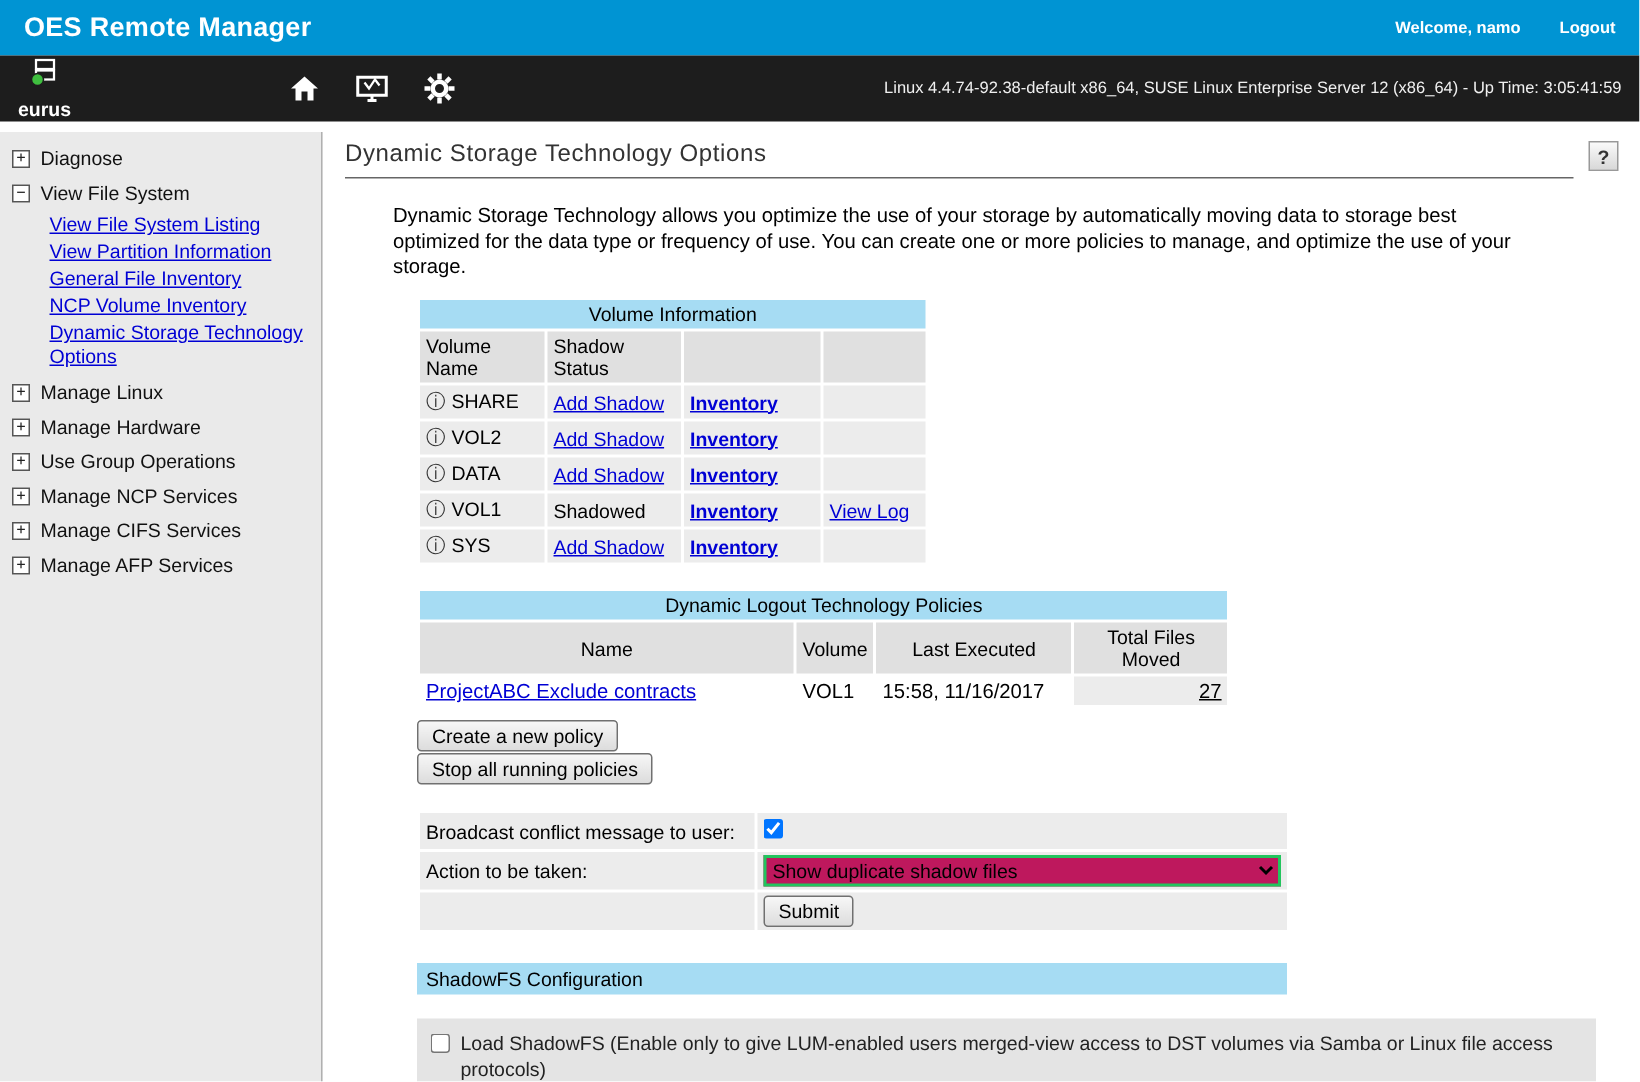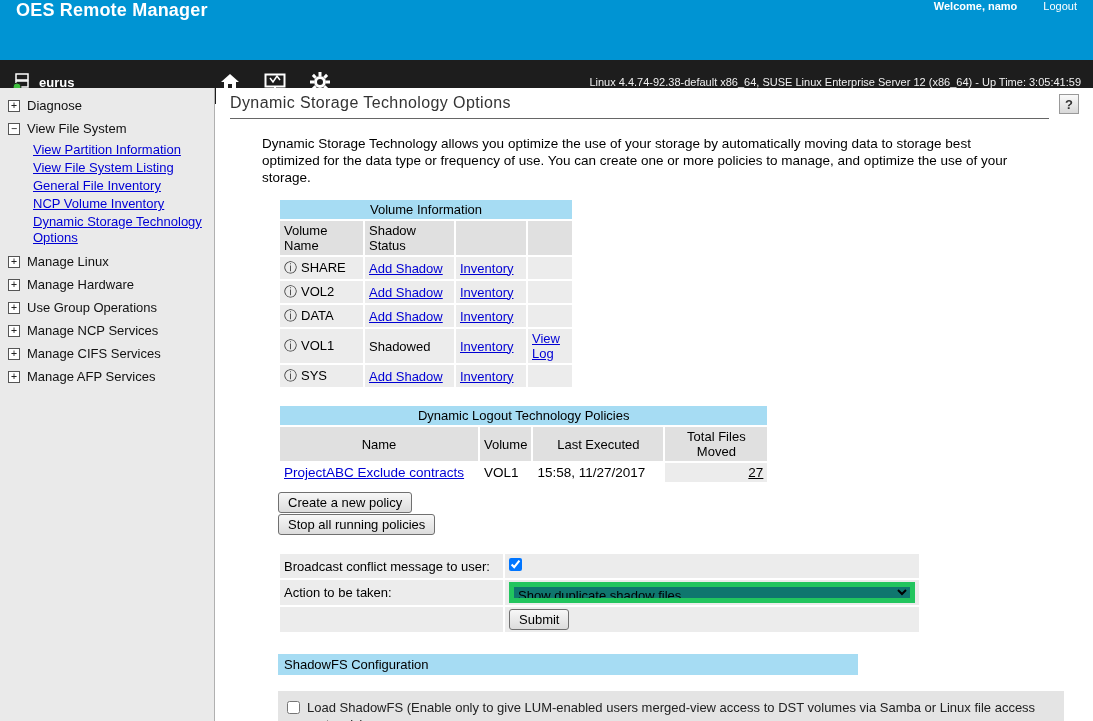--- a/index.html
+++ b/index.html
@@ -1,28 +1,28 @@
 <!DOCTYPE html>
 <html><head>
 <meta charset="utf-8">
 <style>
   * { box-sizing: border-box; margin: 0; padding: 0; }
   html, body { width: 1093px; height: 721px; overflow: hidden; }
   body { font-family: "Liberation Sans", sans-serif; background: #fff; position: relative; }
 
   
-  .topbar { height: 60px; background: #0094d3; display: flex; align-items: flex-start; justify-content: space-between; padding: 0 16px; }
+  .topbar { height: 37px; background: #0094d3; display: flex; align-items: center; justify-content: space-between; padding: 0 16px; }
   .app-title { color: #fff; font-size: 18px; font-weight: bold; letter-spacing: .2px; }
   .topbar-right { display: flex; gap: 26px; align-items: center; }
   .welcome { color: #fff; font-size: 11px; font-weight: bold; }
-  .logout { color: #fff; font-size: 11px; font-weight: normal; text-decoration: none; cursor: pointer; }
+  .logout { color: #fff; font-size: 11px; font-weight: bold; text-decoration: none; cursor: pointer; }
 
   
   .statusbar { height: 44px; background: #1d1d1d; display: flex; align-items: center; padding: 0 12px; color: #fff; }
-  .server-id { display: flex; align-items: center; gap: 7px; }
+  .server-id { display: flex; align-items: center; gap: 7px; flex-direction: column; }
   .server-name { font-size: 13px; font-weight: bold; }
   .statusbar-icons { display: flex; gap: 22px; margin-left: 145px; align-items: center; }
   .sb-icon { display: inline-flex; cursor: pointer; }
   .system-info { margin-left: auto; font-size: 11px; color: #f0f0f0; white-space: nowrap; }
 
   
   .sidebar { position: absolute; left: 0; top: 88px; width: 215px; bottom: 0; background: #eaeaea; border-right: 1px solid #b0b0b0; padding-top: 6px; font-size: 13px; }
   .nav-item { display: flex; align-items: center; gap: 7px; padding: 4px 8px; cursor: pointer; color: #111; }
   .tree-toggle { width: 12px; height: 12px; border: 1px solid #555; background: #fff; font-size: 10px; line-height: 10px; text-align: center; display: inline-block; flex: none; color: #222; font-family: "DejaVu Sans Mono", monospace; }
   .nav-label { white-space: nowrap; }
@@ -40,45 +40,45 @@
   table { border-collapse: separate; border-spacing: 2px; margin-left: 48px; font-size: 13px; }
   .tbl-title { background: #a6dcf3; font-weight: normal; padding: 2px 4px; color: #000; }
   td { padding: 2px 4px; vertical-align: middle; }
   a.cell-link { color: #0000d4; text-decoration: underline; cursor: pointer; }
 
   
   .vol-table td { background: #ececec; height: 21px; }
   .vol-table .colhead td { background: #e0e0e0; }
   .vol-table .c1 { width: 83px; }
   .vol-table .c2 { width: 89px; }
-  .vol-table .c3 { width: 70px; }
-  .vol-table .c4 { width: 44px; }
+  .vol-table .c3 { width: 91px; font-weight: bold; }
+  .vol-table .c4 { width: 68px; }
   .info-icon { color: #333; margin-right: 4px; cursor: pointer; font-size: 13px; }
 
   
   .pol-table { margin-top: 15px; }
   .pol-table td { background: #fff; }
   .pol-table .colhead td { background: #e0e0e0; text-align: center; }
-  .pol-table .p1 { width: 198px; }
+  .pol-table .p1 { width: 249px; }
   .pol-table .p2 { width: 48px; }
   .pol-table .p3 { width: 130px; }
   .pol-table .p4 { width: 102px; }
   .pol-table .total-cell { background: #ececec; text-align: right; text-decoration: underline; }
   .pol-table .data td { font-size: 13.5px; }
 
   .btn { font-family: inherit; font-size: 13px; color: #000; padding: 2px 9px; background: linear-gradient(#f7f7f7,#dcdcdc); border: 1px solid #707070; border-radius: 3px; cursor: pointer; }
   .btn-row { margin: 8px 0 0 48px; }
   .btn-row2 { margin: 1px 0 0 48px; }
 
   
   .dup-table { margin-top: 17px; }
   .dup-table td { background: #ececec; height: 24px; }
   .dup-table .lbl { width: 223px; }
   .dup-table .ctl { width: 353px; }
-  .dup-table select { width: 406px; height: 21px; font-family: inherit; font-size: 13px; border: 5px solid #22c55e; background: #0f766e; }
+  .dup-table select { width: 345px; height: 21px; font-family: inherit; font-size: 13px; border: 2px solid #22c55e; background: #be185d; }
   input[type="checkbox"] { width: 13px; height: 13px; }
 
   
   .shadow-header { margin: 20px 0 16px 48px; width: 580px; background: #a6dcf3; font-size: 13px; padding: 3px 6px; color: #000; }
   .shadow-box { margin: 3px 0 0 48px; width: 786px; background: #e4e4e4; padding: 8px 9px; font-size: 13px; line-height: 17px; color: #222; }
   .shadow-box label { display: flex; gap: 7px; align-items: flex-start; cursor: default; }
   .shadow-box input { margin-top: 2px; flex: none; }
 </style>
 </head>
 <body>
@@ -130,22 +130,22 @@
 <nav class="sidebar">
   <div class="nav-item">
     <span class="tree-toggle">+</span>
     <span class="nav-label">Diagnose</span>
   </div>
   <div class="nav-item">
     <span class="tree-toggle">−</span>
     <span class="nav-label">View File System</span>
   </div>
   <ul class="sub-links">
+    <li><a>View File System Listing</a></li>
     <li><a>View Partition Information</a></li>
-    <li><a>View File System Listing</a></li>
     <li><a>General File Inventory</a></li>
     <li><a>NCP Volume Inventory</a></li>
     <li><a>Dynamic Storage Technology Options</a></li>
   </ul>
   <div class="nav-item">
     <span class="tree-toggle">+</span>
     <span class="nav-label">Manage Linux</span>
   </div>
   <div class="nav-item">
     <span class="tree-toggle">+</span>
@@ -227,21 +227,21 @@
       </tr>
       <tr class="colhead">
         <td class="p1">Name</td>
         <td class="p2">Volume</td>
         <td class="p3">Last Executed</td>
         <td class="p4">Total Files Moved</td>
       </tr>
       <tr class="data">
         <td class="p1"><a class="cell-link">ProjectABC Exclude contracts</a></td>
         <td class="p2">VOL1</td>
-        <td class="p3">15:58, 11/27/2017</td>
+        <td class="p3">15:58, 11/16/2017</td>
         <td class="p4 total-cell">27</td>
       </tr>
     </tbody>
   </table>
 
   <div class="btn-row">
     <button class="btn">Create a new policy</button>
   </div>
   <div class="btn-row2">
     <button class="btn">Stop all running policies</button>

